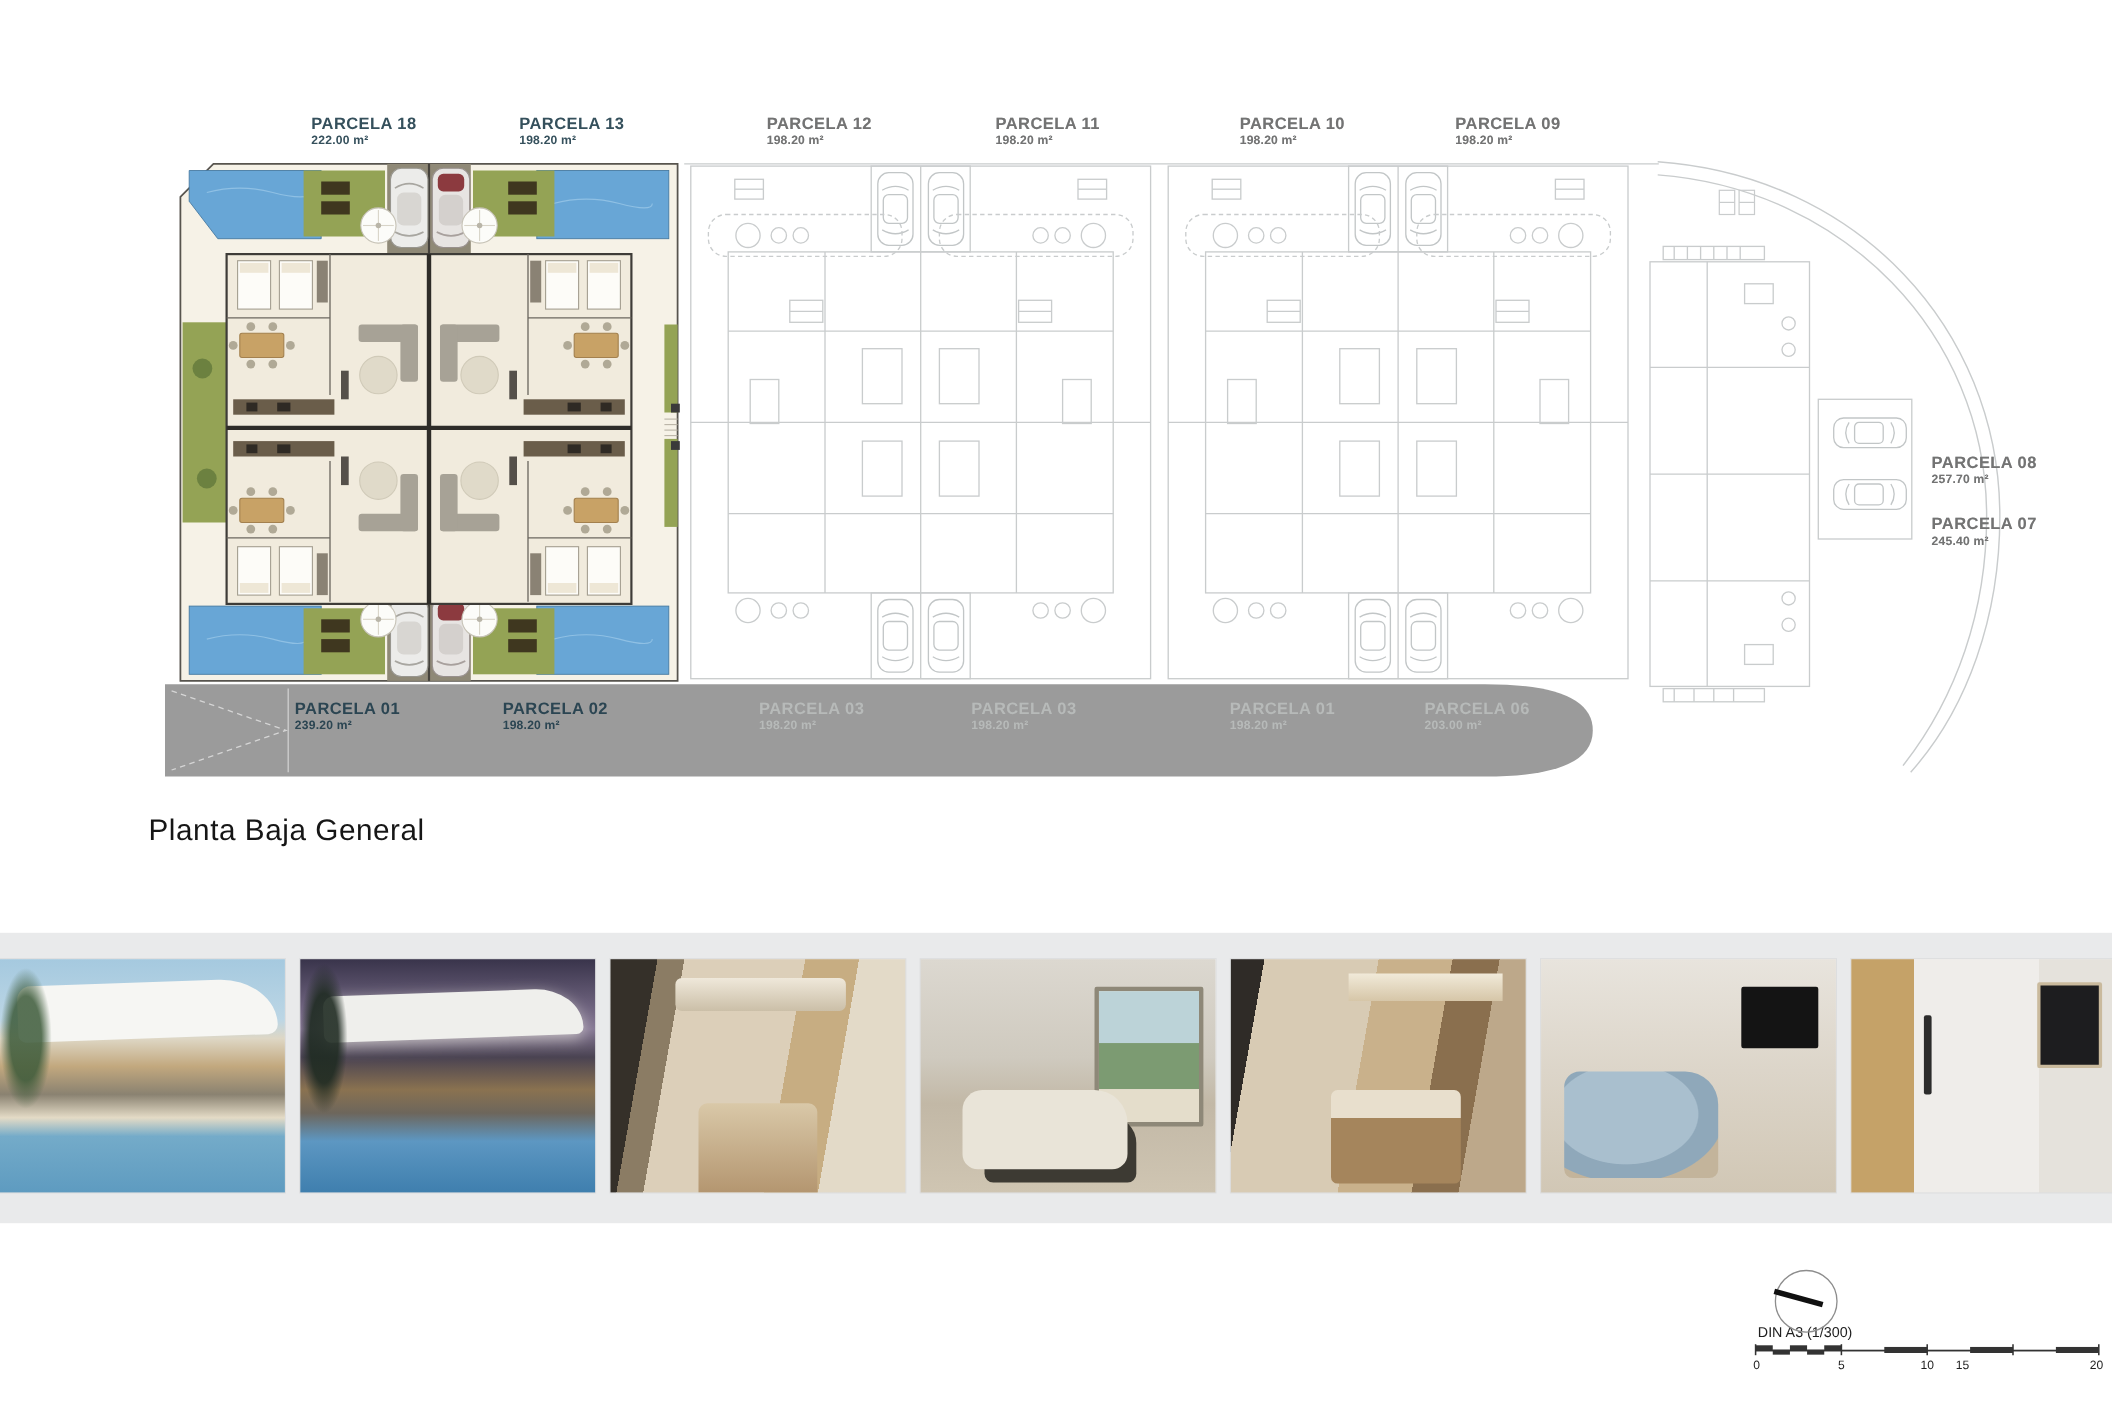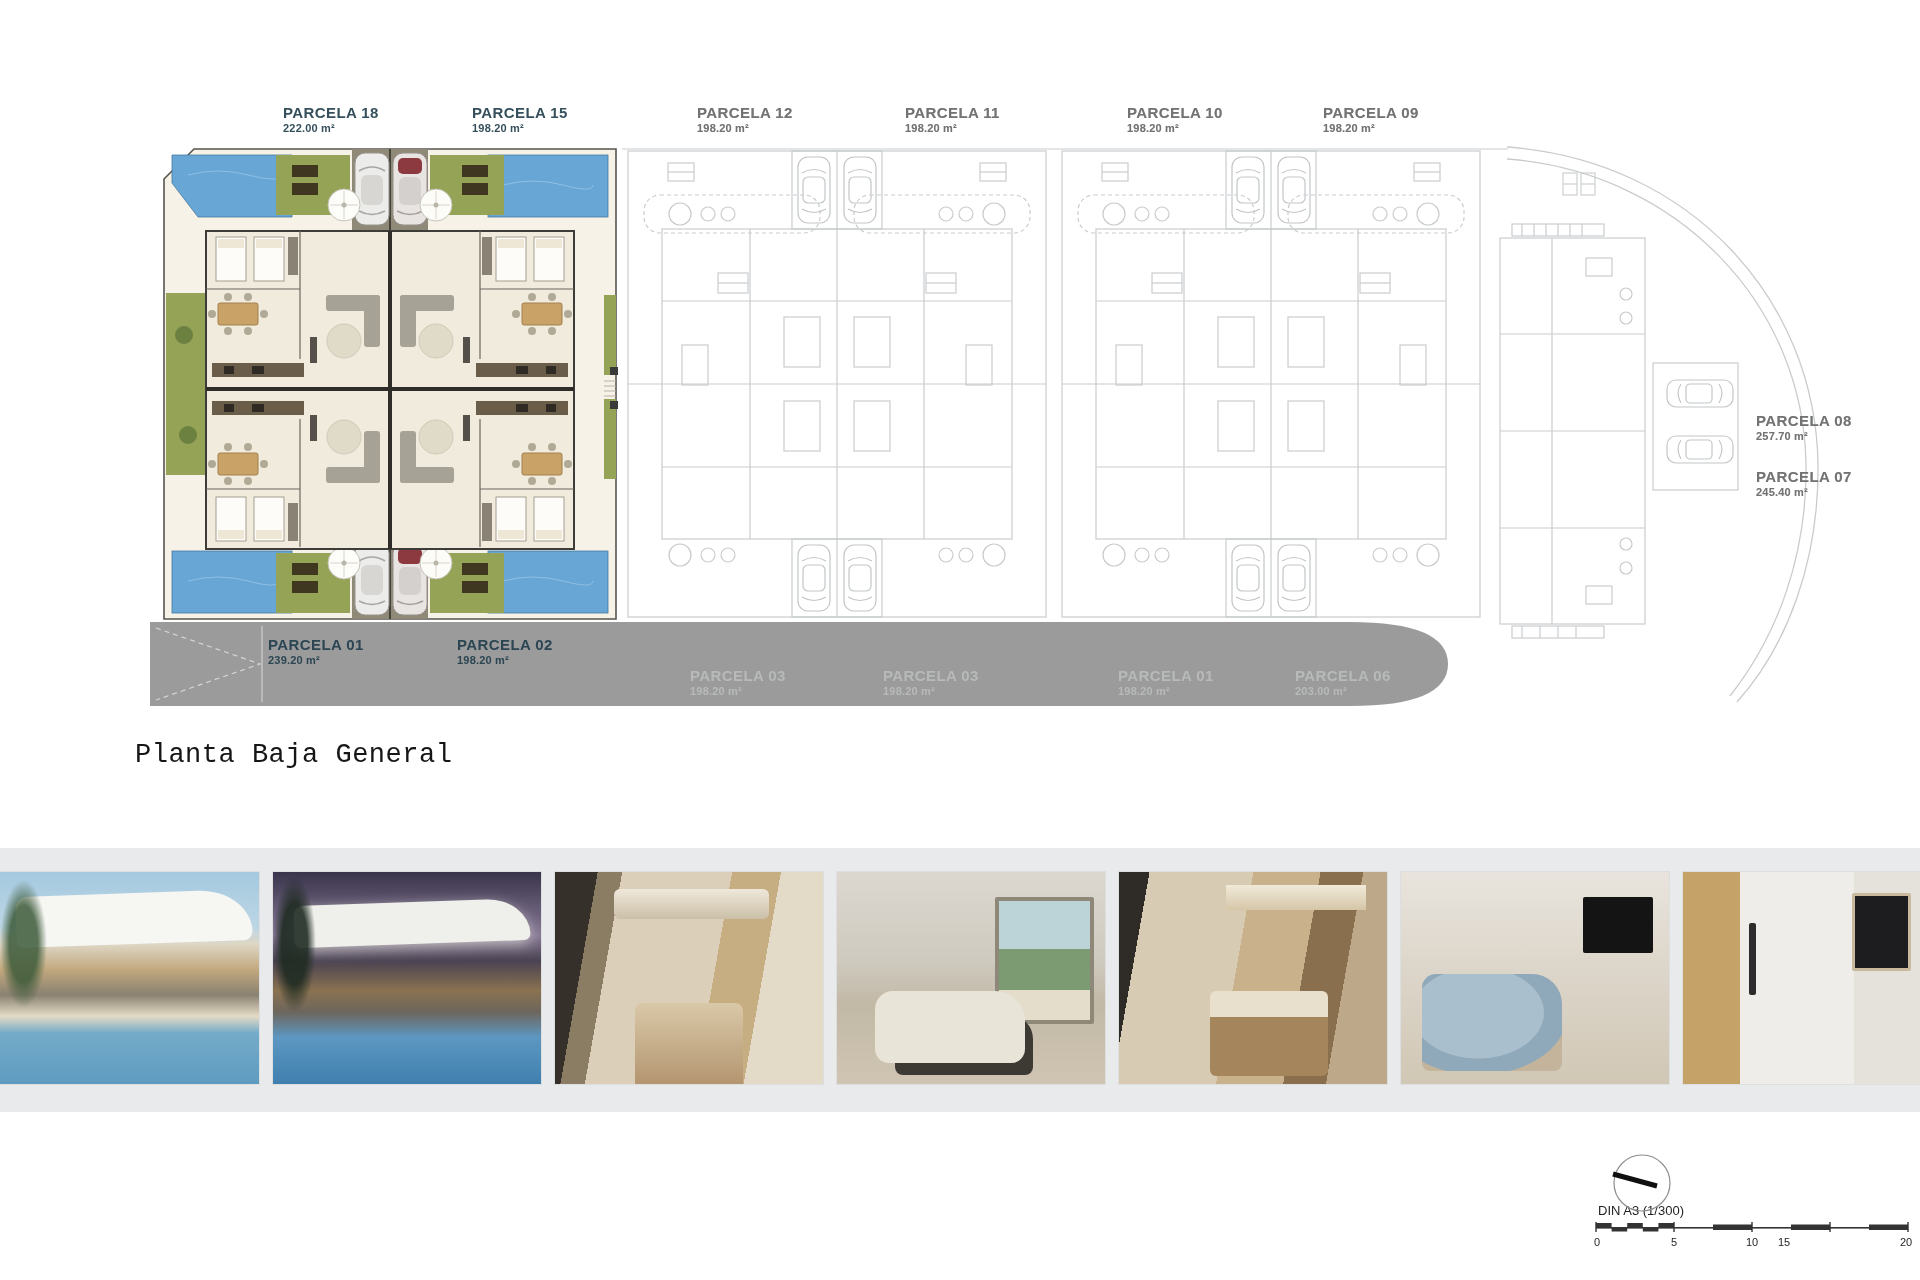--- a/index.html
+++ b/index.html
@@ -8,24 +8,24 @@
 
   
   #plan-svg{position:absolute;left:0;top:0;z-index:1;}
 
   .lbl{position:absolute;z-index:5;line-height:1.15;letter-spacing:.4px;}
   .lbl .lname{font-size:15px;font-weight:bold;}
   .lbl .larea{font-size:11px;font-weight:bold;margin-top:1px;letter-spacing:.2px;}
   .lbl.active{color:#35505c;}
   .lbl.ghost{color:#737373;text-shadow:0 0 0 #c7cbcc;}
   .lbl.road-active{color:#2b4552;}
-  .lbl.road-ghost{color:#b7bab9;margin-top:31px;}
+  .lbl.road-ghost{color:#b7bab9;}
 
   .page-title{position:absolute;left:135px;top:740px;z-index:5;
-              font-size:27px;color:#161616;letter-spacing:.5px;font-family:Liberation Mono, monospace;}
+              font-size:27px;color:#161616;letter-spacing:.5px;}
 
   
   .photo-band{position:absolute;left:0;top:848px;width:1920px;height:264px;
               background:#e9eaeb;z-index:2;}
   .photo{position:absolute;top:872px;height:212px;z-index:3;overflow:hidden;
          box-shadow:0 0 0 1px rgba(0,0,0,.05);}
   .photo::before,.photo::after{content:"";position:absolute;}
 
   .p1{background:linear-gradient(180deg,#a5c9df 0%,#bcd6e5 26%,#ded7c5 34%,
       #c2a87e 46%,#8a8271 58%,#e4dbc6 68%,#74abc9 76%,#5e9bc0 100%);}
@@ -338,21 +338,21 @@
     <rect x="1581" y="173" width="14" height="22"></rect>
       <line x1="1581" y1="184" x2="1595" y2="184"></line>
   </g>
 </svg>
 
 <div class="lbl active" style="left:283px;top:104px">
   <div class="lname">PARCELA 18</div>
   <div class="larea">222.00 m²</div>
 </div>
 <div class="lbl active" style="left:472px;top:104px">
-  <div class="lname">PARCELA 15</div>
+  <div class="lname">PARCELA 13</div>
   <div class="larea">198.20 m²</div>
 </div>
 <div class="lbl ghost" style="left:697px;top:104px">
   <div class="lname">PARCELA 12</div>
   <div class="larea">198.20 m²</div>
 </div>
 <div class="lbl ghost" style="left:905px;top:104px">
   <div class="lname">PARCELA 11</div>
   <div class="larea">198.20 m²</div>
 </div>

